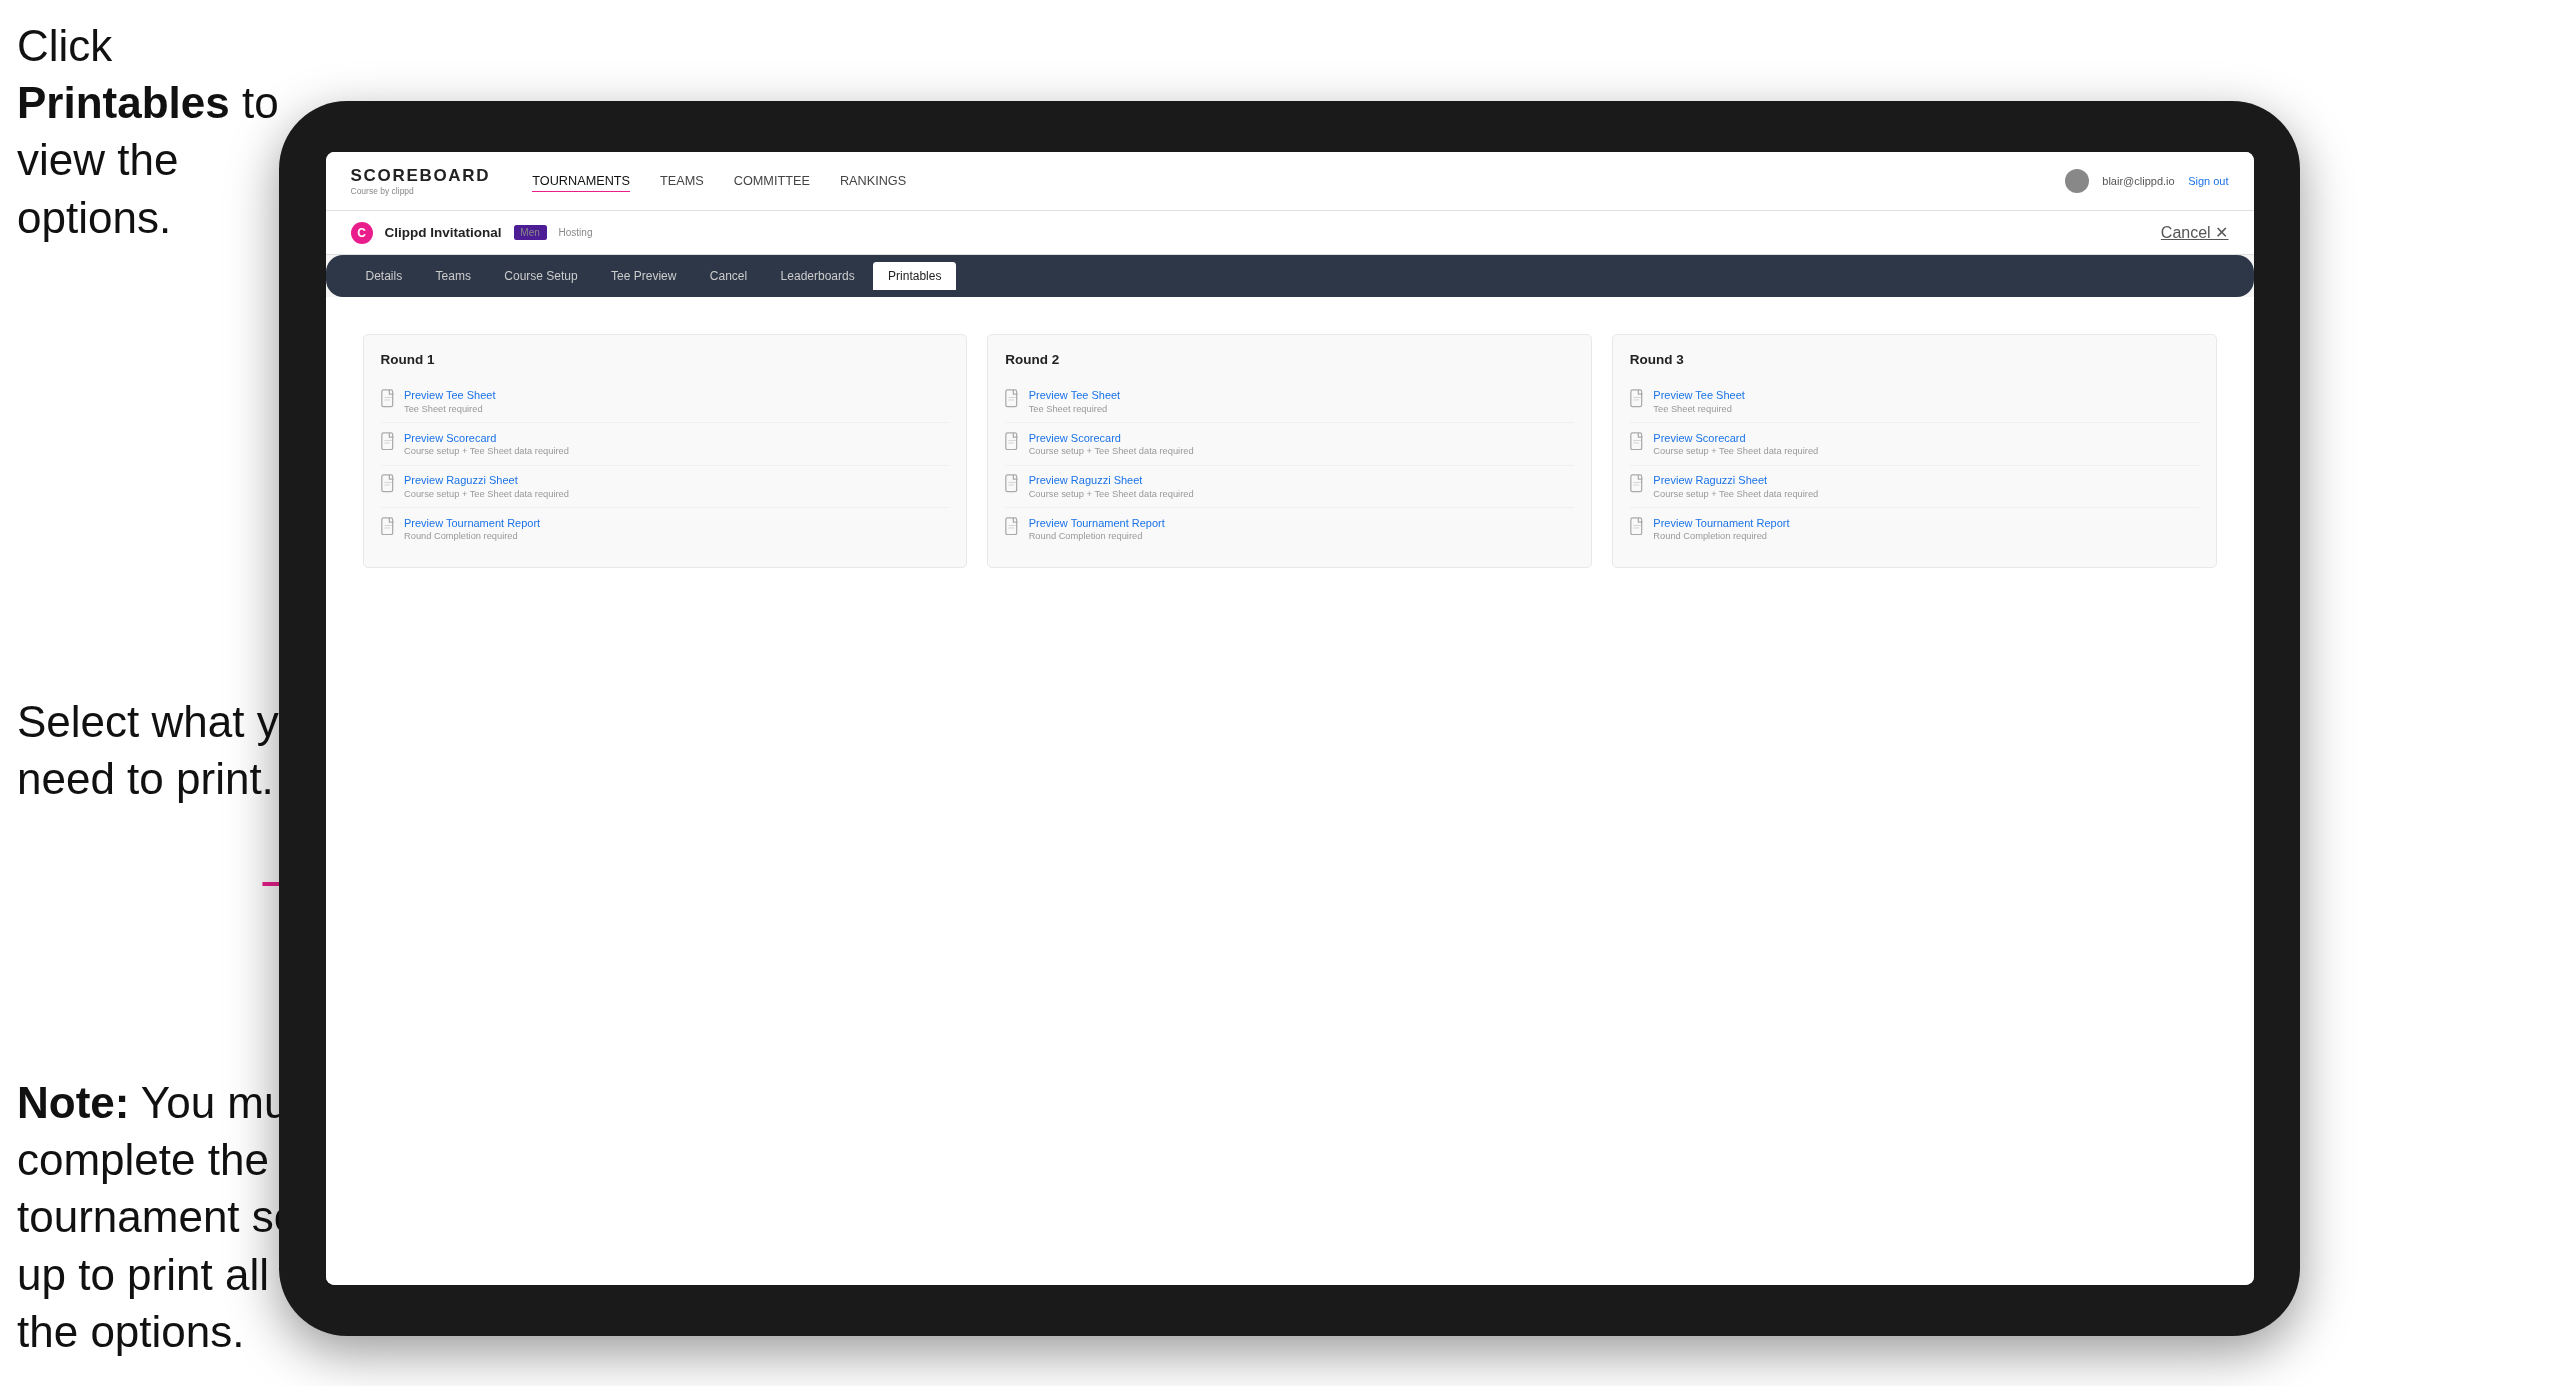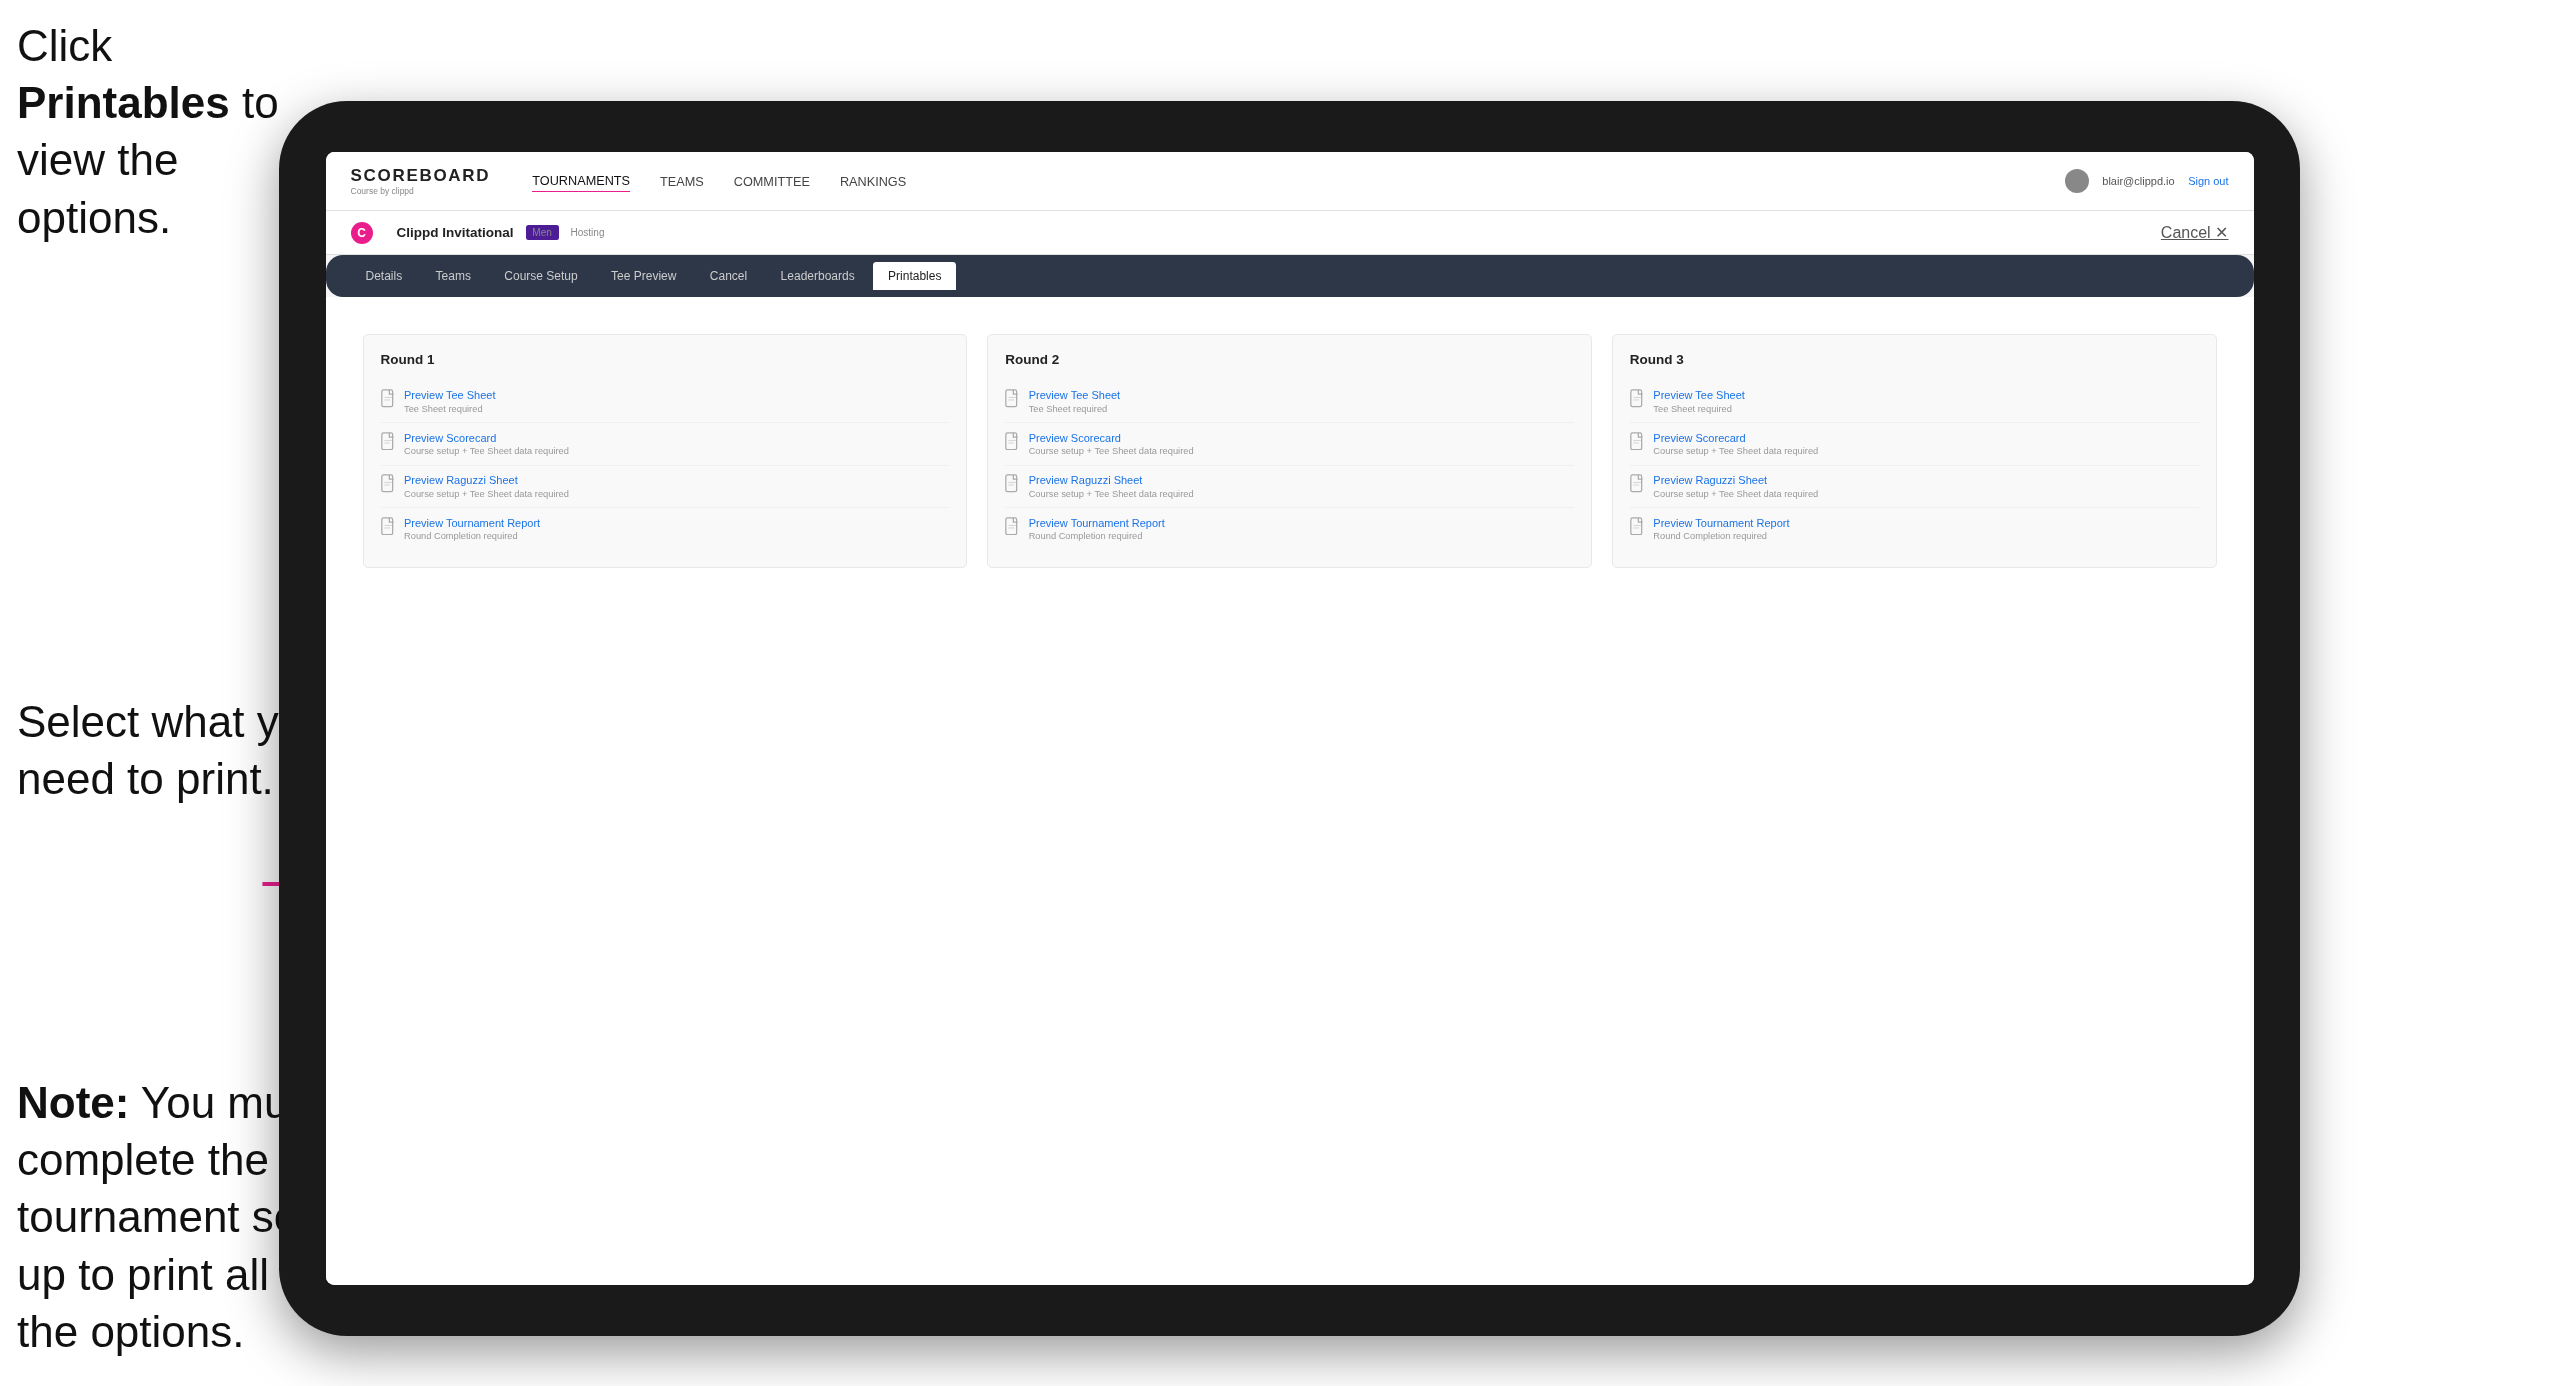--- a/index.html
+++ b/index.html
@@ -100,21 +100,21 @@
     }
 
     .scoreboard-subtitle {
       font-size: 8.5px;
       color: #888;
     }
 
     .top-nav-links {
       display: flex;
       gap: 30px;
-      align-items: flex-end;
+      align-items: center;
     }
 
     .top-nav-link {
       font-size: 12.7px;
       color: #444;
       text-decoration: none;
       cursor: pointer;
       padding: 3.4px 0;
     }
 
@@ -166,21 +166,20 @@
       justify-content: center;
       color: white;
       font-size: 12px;
       font-weight: 700;
     }
 
     .tournament-name {
       font-size: 13.5px;
       font-weight: 600;
       color: #222;
-      margin-left: 12px;
     }
 
     .tournament-badge {
       font-size: 10px;
       color: #888;
       background: #4c1d95;
       padding: 1.7px 6.8px;
       border-radius: 2.5px;
     }
 

